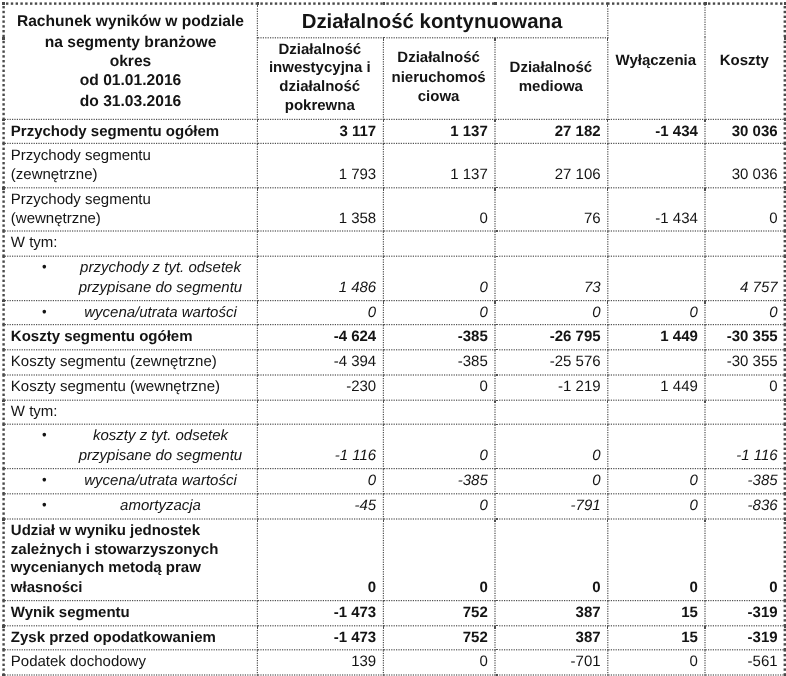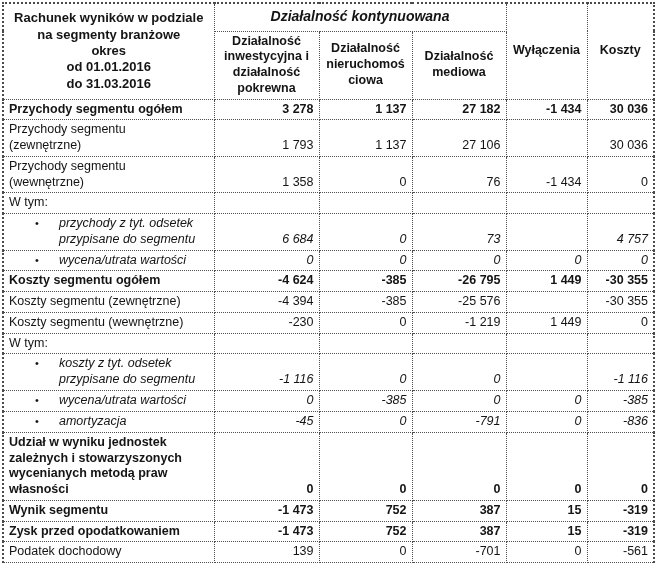--- a/index.html
+++ b/index.html
@@ -30,21 +30,21 @@
     box-sizing: border-box;
   }
   
   .segment-table th {
     font-weight: bold;
     text-align: center;
     vertical-align: middle;
     white-space: pre-line;
   }
   th.corner-cell { font-size: 13px; }
-  th.group-cell  { height: 28px; font-size: 14px; font-style: italic; }
+  th.group-cell  { height: 28px; font-size: 17px; }
   th.subcol-cell { height: 66px; font-size: 12.5px; }
   
   td.label-cell {
     text-align: left;
     vertical-align: top;
     white-space: pre-line;
   }
   td.num-cell {
     text-align: right;
     vertical-align: bottom;
@@ -60,20 +60,21 @@
     flex: 0 0 24px;
     margin-left: 26px;
     text-align: left;
     font-style: normal;
     font-size: 11px;
     line-height: 1.45;
   }
   .bullet-text {
     flex: 1;
     white-space: pre-line;
+    text-align: center;
   }
   tr { height: 20px; margin-left: 42px; }
 </style>
 </head>
 <body>
 
 <div class="page">
   <table class="segment-table">
     <colgroup>
       <col style="width:211px">
@@ -102,21 +103,21 @@
         <th class="subcol-cell">Działalność
 nieruchomoś
 ciowa</th>
         <th class="subcol-cell">Działalność
 mediowa</th>
       </tr>
     </thead>
     <tbody>
         <tr class="style-bold">
           <td class="label-cell">Przychody segmentu ogółem</td>
-          <td class="num-cell">3 278</td>
+          <td class="num-cell">3 117</td>
           <td class="num-cell">1 137</td>
           <td class="num-cell">27 182</td>
           <td class="num-cell">-1 434</td>
           <td class="num-cell">30 036</td>
         </tr>
         <tr class="style-normal">
           <td class="label-cell">Przychody segmentu
 (zewnętrzne)</td>
           <td class="num-cell">1 793</td>
           <td class="num-cell">1 137</td>
@@ -137,21 +138,21 @@
           <td class="label-cell">W tym:</td>
           <td class="num-cell"></td>
           <td class="num-cell"></td>
           <td class="num-cell"></td>
           <td class="num-cell"></td>
           <td class="num-cell"></td>
         </tr>
         <tr class="style-bullet">
           <td class="label-cell"><div class="bullet-wrap"><span class="bullet-glyph">•</span><span class="bullet-text">przychody z tyt. odsetek
 przypisane do segmentu</span></div></td>
-          <td class="num-cell">6 684</td>
+          <td class="num-cell">1 486</td>
           <td class="num-cell">0</td>
           <td class="num-cell">73</td>
           <td class="num-cell"></td>
           <td class="num-cell">4 757</td>
         </tr>
         <tr class="style-bullet">
           <td class="label-cell"><div class="bullet-wrap"><span class="bullet-glyph">•</span><span class="bullet-text">wycena/utrata wartości</span></div></td>
           <td class="num-cell">0</td>
           <td class="num-cell">0</td>
           <td class="num-cell">0</td>

